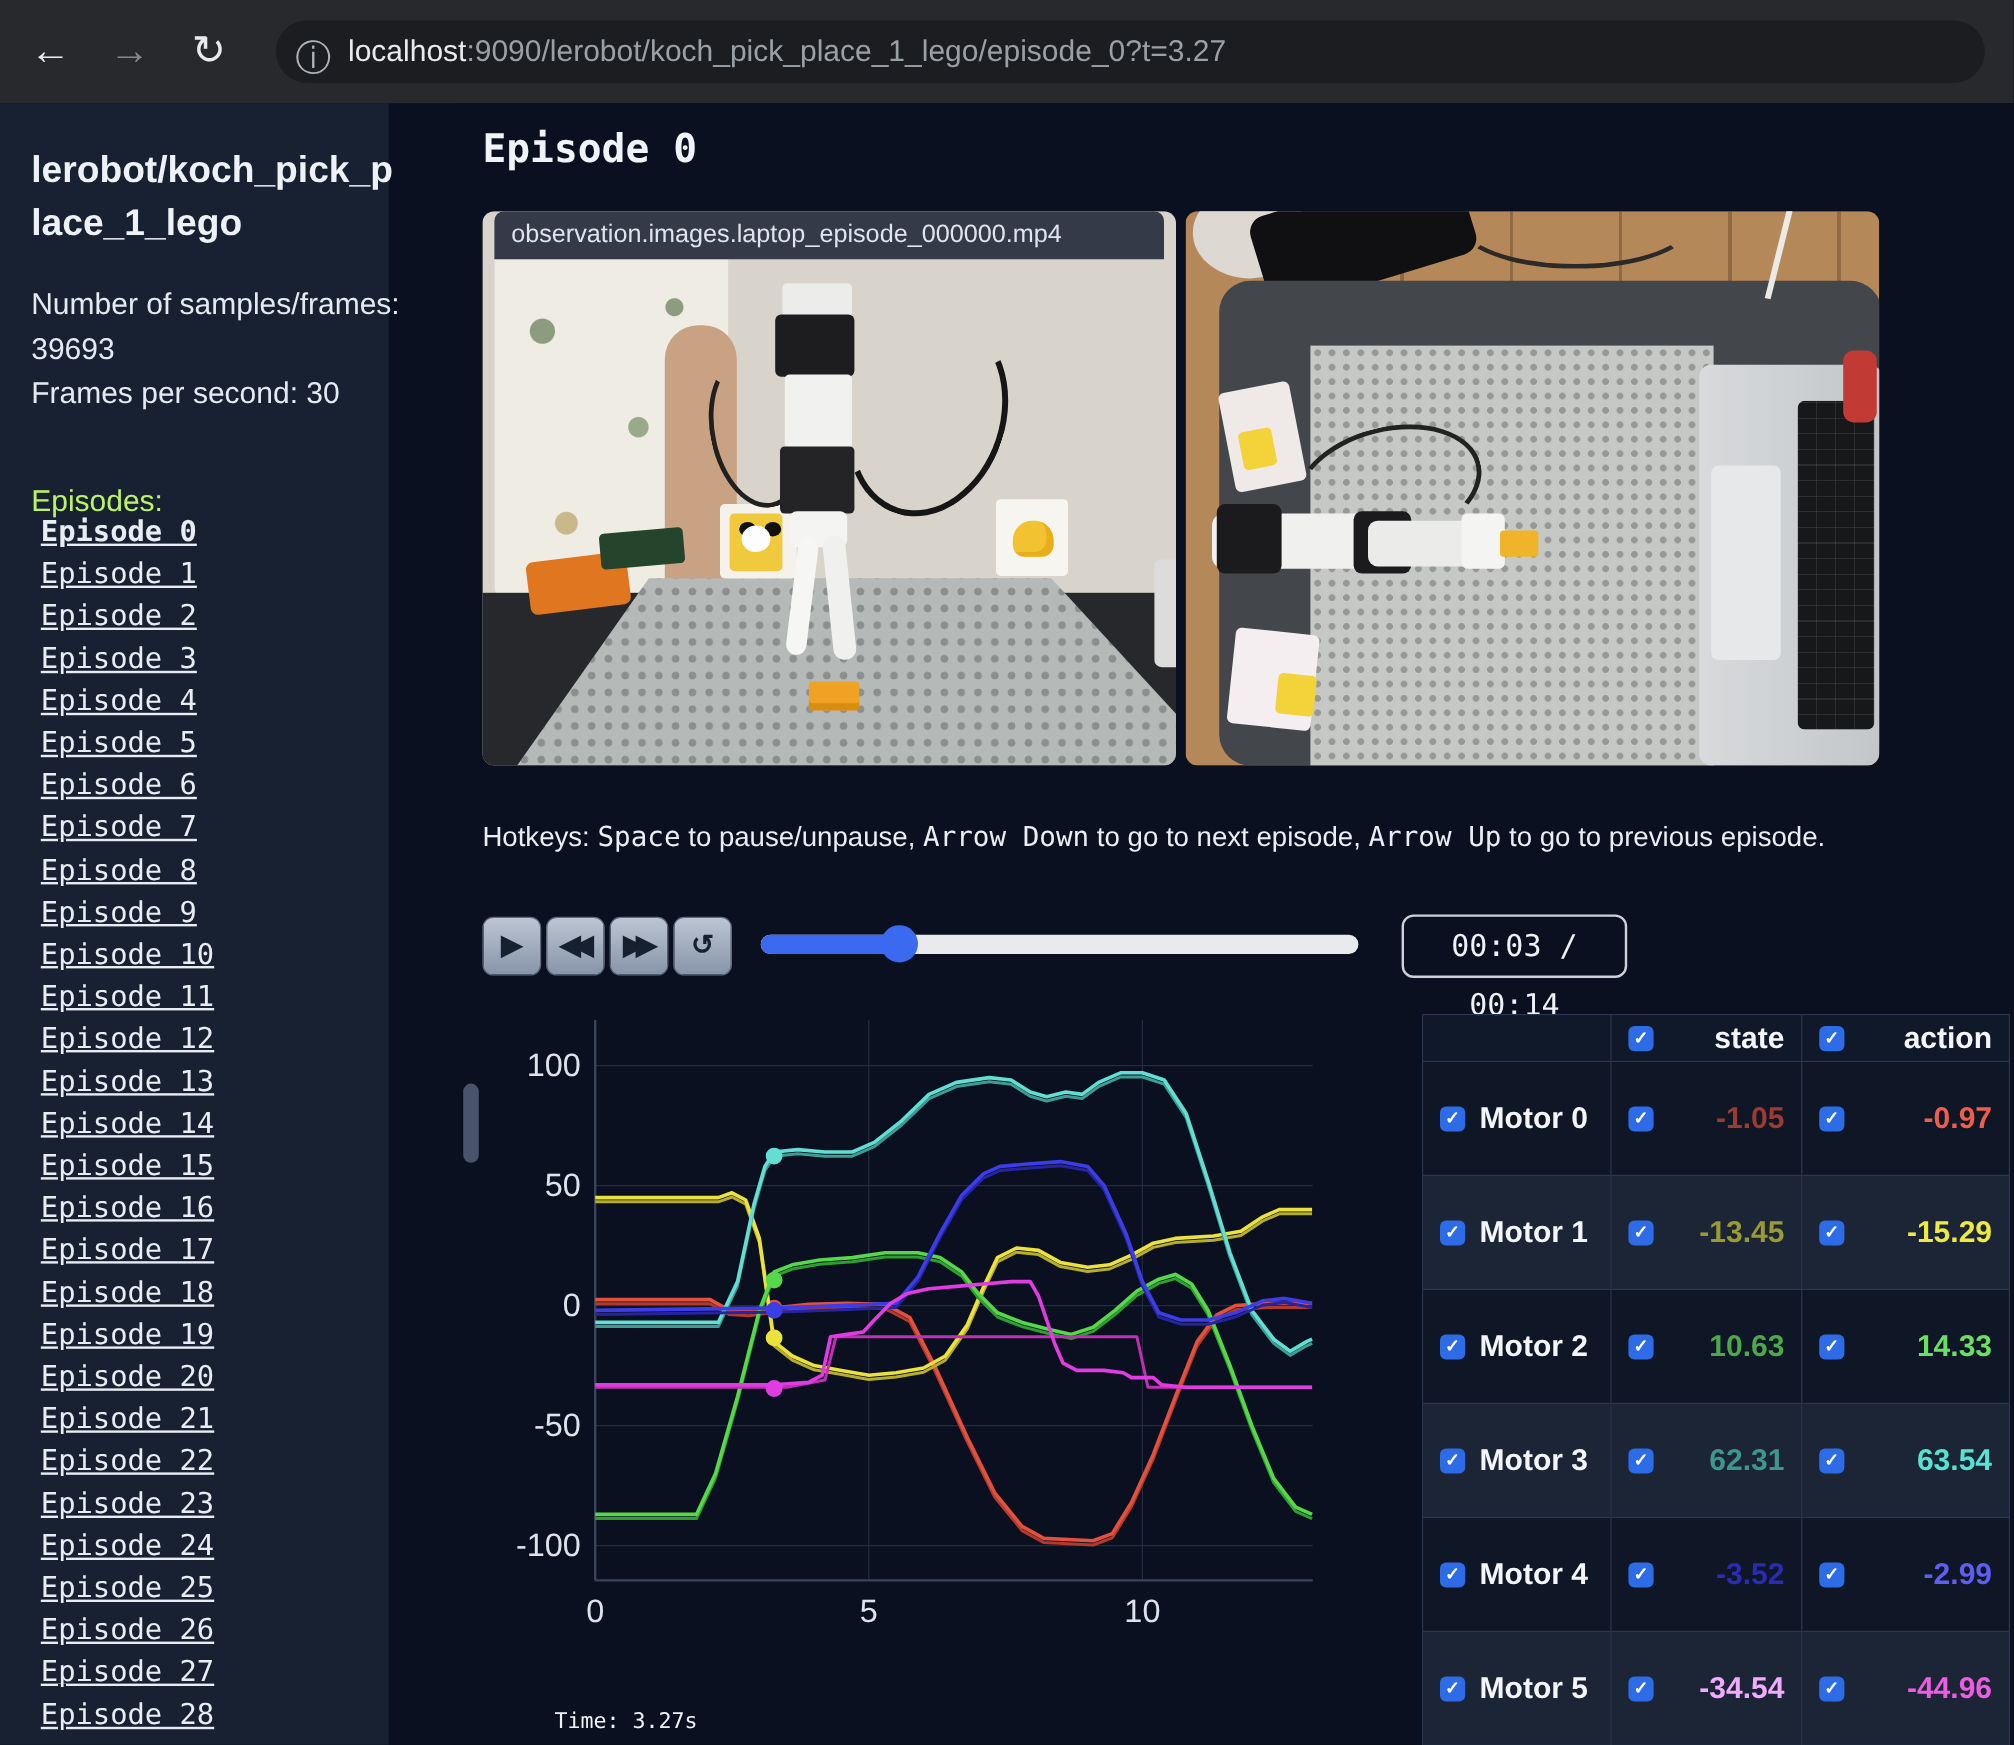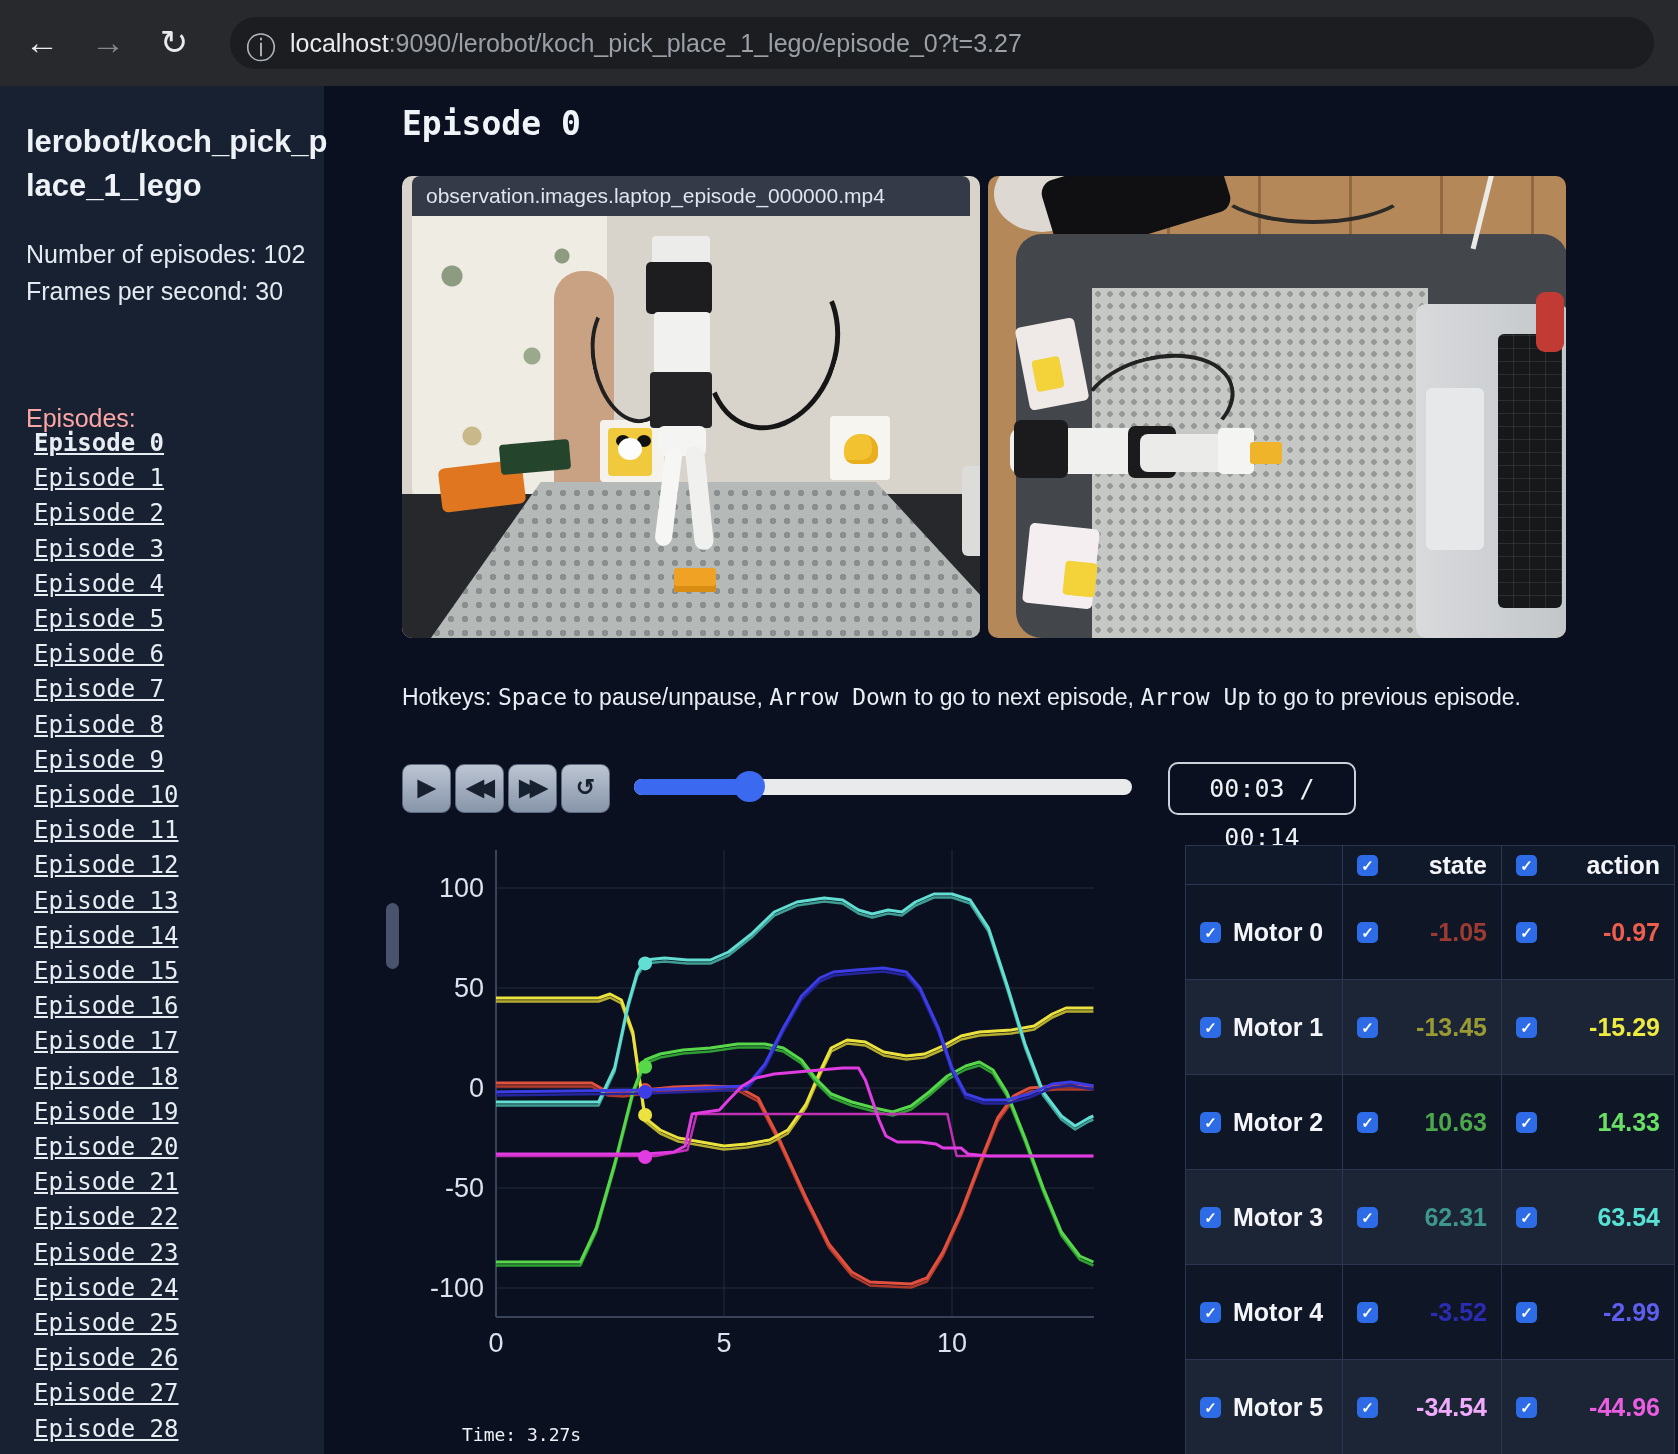--- a/index.html
+++ b/index.html
@@ -9,21 +9,21 @@
   .navbtn{position:absolute;top:18px;font-size:34px;color:#e8eaed;width:44px;height:48px;text-align:center;line-height:48px;}
   #fwd{color:#84888d;}
   #urlpill{position:absolute;left:230px;top:17px;width:1424px;height:52px;border-radius:26px;background:#1b1d20;}
   #info-ic{position:absolute;left:16px;top:11px;font-size:30px;color:#aeb3b9;}
   #urltext{position:absolute;left:60px;top:0;height:52px;line-height:52px;font-size:25px;color:#9aa0a6;white-space:nowrap;}
   #urltext .host{color:#e8eaed;}
   
   #sidebar{position:absolute;left:0;top:86px;width:324px;height:1368px;background:#172131;}
   #ds-title{position:absolute;left:26px;top:34px;width:306px;font-size:31px;font-weight:bold;color:#eef2f7;line-height:44px;word-break:break-all;}
   #ds-info{position:absolute;left:26px;top:150px;width:312px;font-size:25px;color:#e4eaf2;line-height:37px;}
-  #ep-label{position:absolute;left:26px;top:318px;font-size:25px;color:#fca5a5;text-align:right;}
+  #ep-label{position:absolute;left:26px;top:318px;font-size:25px;color:#bef264;text-align:right;}
   #ep-list{position:absolute;left:34px;top:340px;margin:0;padding:0;list-style:none;
     font-family:"DejaVu Sans Mono",monospace;font-size:24px;line-height:35.2px;color:#e8edf4;}
   #ep-list li{text-decoration:underline;cursor:pointer;white-space:nowrap;}
   #ep-list li.current{font-weight:bold;}
   
   #main{position:absolute;left:378px;top:86px;width:1300px;height:1368px;background:#0a101f;}
   #page-title{position:absolute;left:24px;top:18px;font-family:"DejaVu Sans Mono",monospace;font-size:33px;font-weight:bold;color:#f0f3f8;}
   
   .vcard{position:absolute;top:90px;width:578px;height:462px;border-radius:10px;overflow:hidden;background:#11151f;}
   #vcard1{left:24px;} #vcard2{left:610px;}
@@ -129,21 +129,21 @@
   <div class="navbtn" style="left:152px">↻</div>
   <div id="urlpill">
     <div id="info-ic">ⓘ</div>
     <div id="urltext"><span class="host">localhost</span><span>:9090/lerobot/koch_pick_place_1_lego/episode_0?t=3.27</span></div>
   </div>
 </div>
 
 <div id="sidebar">
   <div id="ds-title">lerobot/koch_pick_place_1_lego</div>
   <div id="ds-info">
-    <div>Number of episodes: 102</div>
+    <div>Number of samples/frames: 39693</div>
     <div>Frames per second: 30</div>
   </div>
   <div id="ep-label">Episodes:</div>
   <ul id="ep-list">
       <li class="current">Episode 0</li>
       <li>Episode 1</li>
       <li>Episode 2</li>
       <li>Episode 3</li>
       <li>Episode 4</li>
       <li>Episode 5</li>

